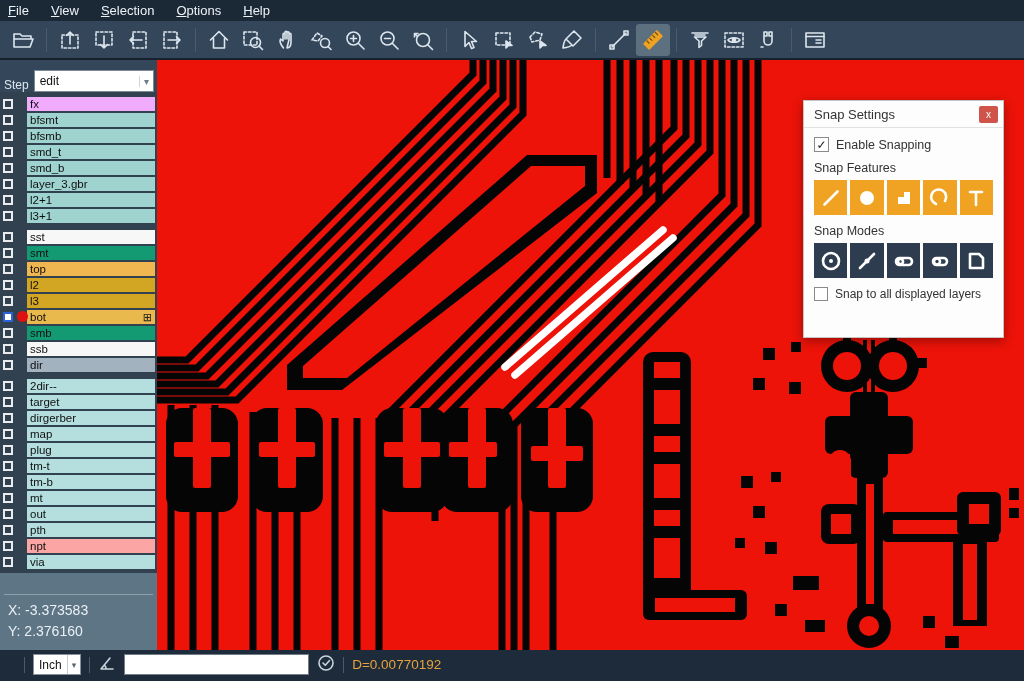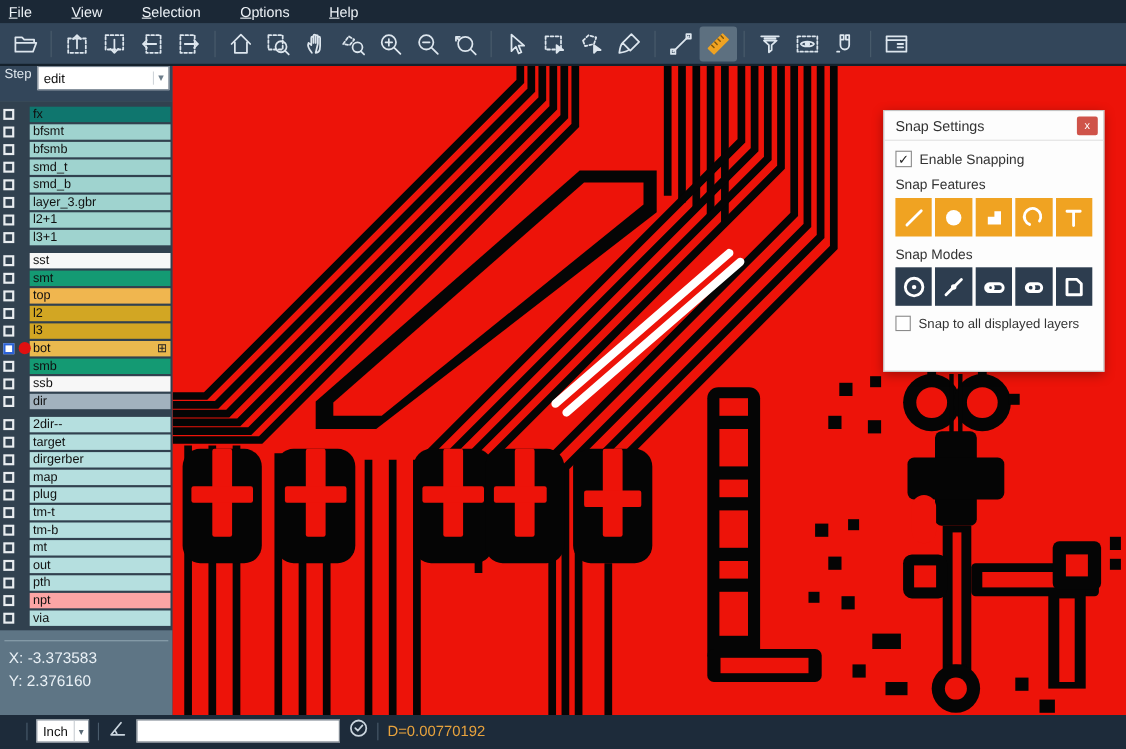--- a/index.html
+++ b/index.html
@@ -2,59 +2,59 @@
 <html><head>
 <meta charset="utf-8">
 <style>
   * { margin:0; padding:0; box-sizing:border-box; }
   html,body { width:1024px; height:681px; overflow:hidden; background:#1d2b3a;
               font-family:"Liberation Sans", sans-serif; }
   .app { position:relative; width:1024px; height:681px; }
 
   
   .menubar { height:21px; background:#1b2836; display:flex; align-items:center;
-             padding-left:8px; gap:36px; }
+             padding-left:8px; gap:22px; }
   .menu-item { display:inline-block; color:#edf2f7; font-size:13px; cursor:default; }
   .menu-item::first-letter { text-decoration:underline; }
 
   
   .toolbar { height:39px; background:#33465a; display:flex; align-items:center;
              padding-left:6px; border-bottom:2px solid #15212c; }
   .tb { width:34px; height:32px; display:flex; align-items:center; justify-content:center;
         border-radius:3px; flex:0 0 auto; }
   .tb.active { background:#5d7080; }
   .tb svg { stroke:#dde6ee; fill:none; stroke-width:1.6; stroke-linecap:round; stroke-linejoin:round; }
   .tsep { width:1px; height:24px; background:#4a5c6c; margin:0 6px; flex:0 0 auto; }
 
   
   .main { position:relative; height:590px; display:flex; }
 
   
   .sidebar { width:157px; height:590px; background:#5e7585; position:relative; flex:0 0 auto; }
-  .step-row { height:32px; background:#33465a; display:flex; align-items:flex-start; padding:0 3px 0 4px; }
+  .step-row { height:32px; background:#33465a; display:flex; align-items:flex-end; padding:0 3px 0 4px; }
   .step-label { color:#dfe7ee; font-size:12px; margin-right:5px; }
   .step-select { flex:1; height:22px; background:#fff; border:1px solid #7c8894; display:flex;
                  align-items:center; font-size:12px; color:#111; padding-left:5px; }
   .step-select .chev { margin-left:auto; color:#6d7d8a; font-size:10px; padding:0 4px; border-left:1px solid #d0d5da; }
 
   .rows-wrap { background:#31414f; padding-top:2px; padding-bottom:3px; }
   .layer-group { margin-top:2px; }
   .layer-group + .layer-group { margin-top:6px; }
   .layer-row { position:relative; height:15px; display:flex; align-items:center; margin-bottom:1px; }
   .chk { width:10px; height:10px; border:2px solid #e9edf0; margin-left:3px; flex:0 0 auto; }
   .layer-row.active .chk { border-color:#2a62d8; background:#fff; }
   .dot { display:none; position:absolute; left:17px; top:2px; width:11px; height:11px;
          border-radius:50%; background:#e01010; }
   .layer-row.active .dot { display:block; }
   .band { margin-left:14px; margin-right:2px; flex:1; height:14px; display:flex; align-items:center;
           padding:0 3px; font-size:11.5px; color:#101010; line-height:14px; }
   .grid-glyph { display:none; margin-left:auto; font-size:11px; color:#222; }
   .layer-row.active .grid-glyph { display:inline; }
 
-  .coords { position:absolute; left:0; bottom:12px; width:157px; padding:6px 0 8px 8px; }
+  .coords { position:absolute; left:0; bottom:0; width:157px; padding:6px 0 8px 8px; }
   .coords .sep-line { position:absolute; top:0; left:4px; right:4px; height:1px; background:#8da2ae; }
   .coord-text { color:#eaf1f6; font-size:14px; line-height:21px; }
 
   
   .canvas { position:relative; width:867px; height:590px; background:#ed1309; }
 
   
   .dialog { position:absolute; left:646px; top:40px; width:201px; height:238px; background:#fdfdfd;
             border:1px solid #c4c4c4; box-shadow:0 3px 10px rgba(0,0,0,.35); }
   .dlg-title { height:27px; border-bottom:1px solid #e2e2e2; display:flex; align-items:center;
@@ -252,21 +252,21 @@
           <span>edit</span>
           <span class="chev">▾</span>
         </div>
       </div>
       <div class="rows-wrap">
         <div class="layer-group">
 
             <div class="layer-row">
               <span class="chk"></span>
 
-              <span class="band" style="background: #0f766e;">
+              <span class="band" style="background: #f0abfc;">
                 <span>fx</span>
 
               </span>
             </div>
 
             <div class="layer-row">
               <span class="chk"></span>
 
               <span class="band" style="background: rgb(159, 211, 207);">
                 <span>bfsmt</span>

